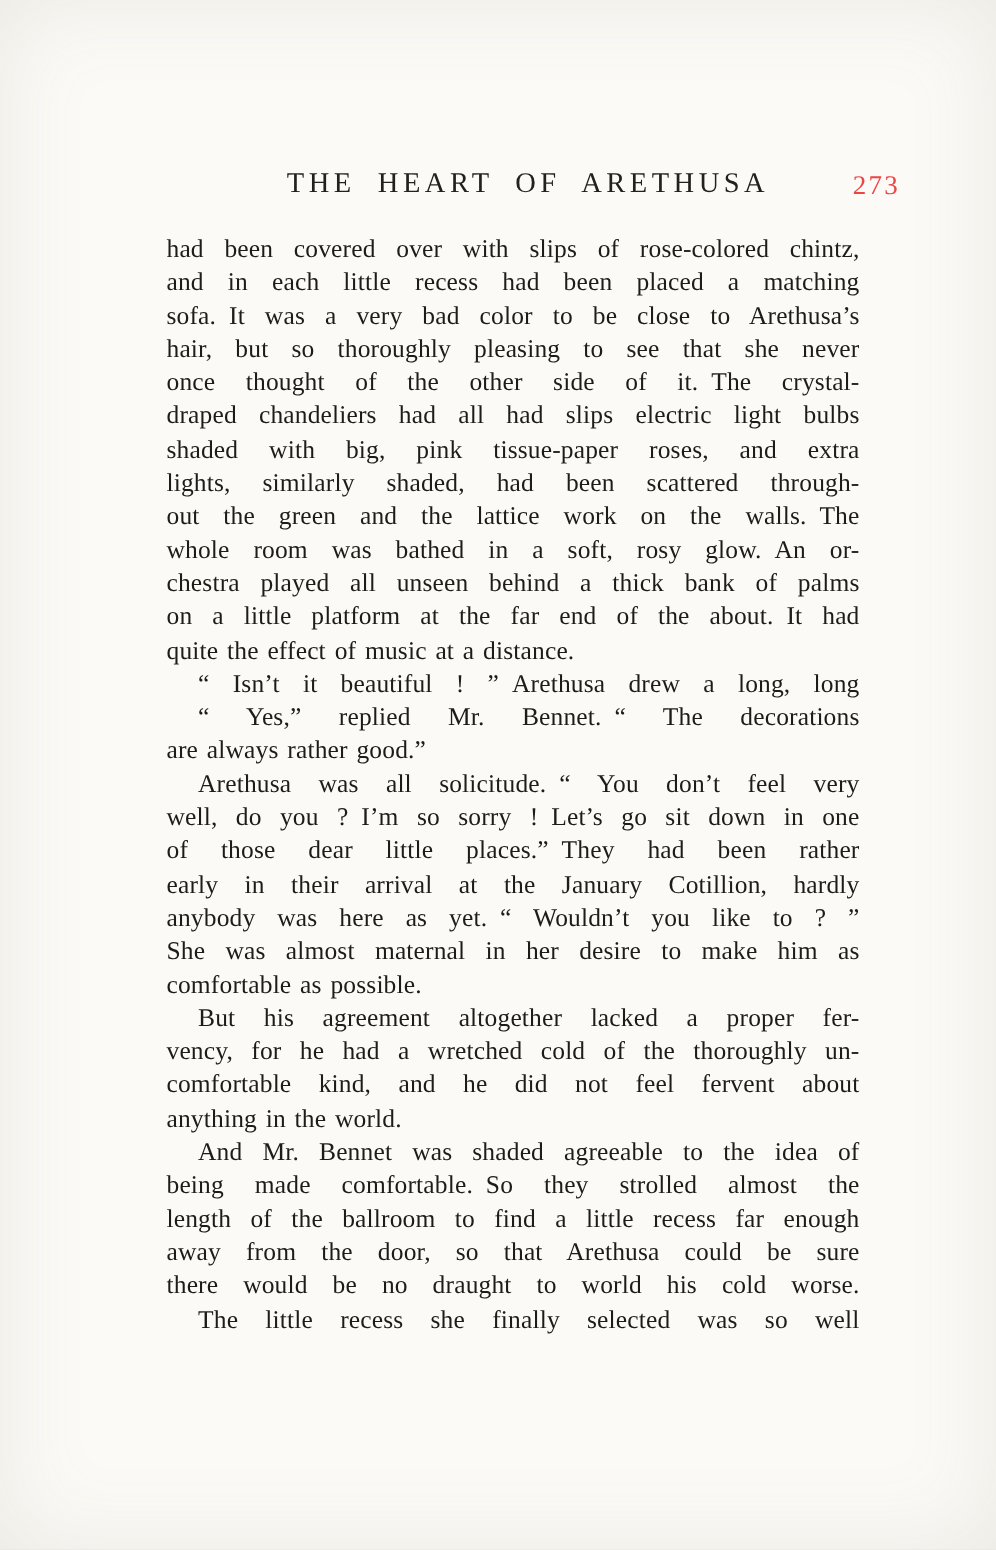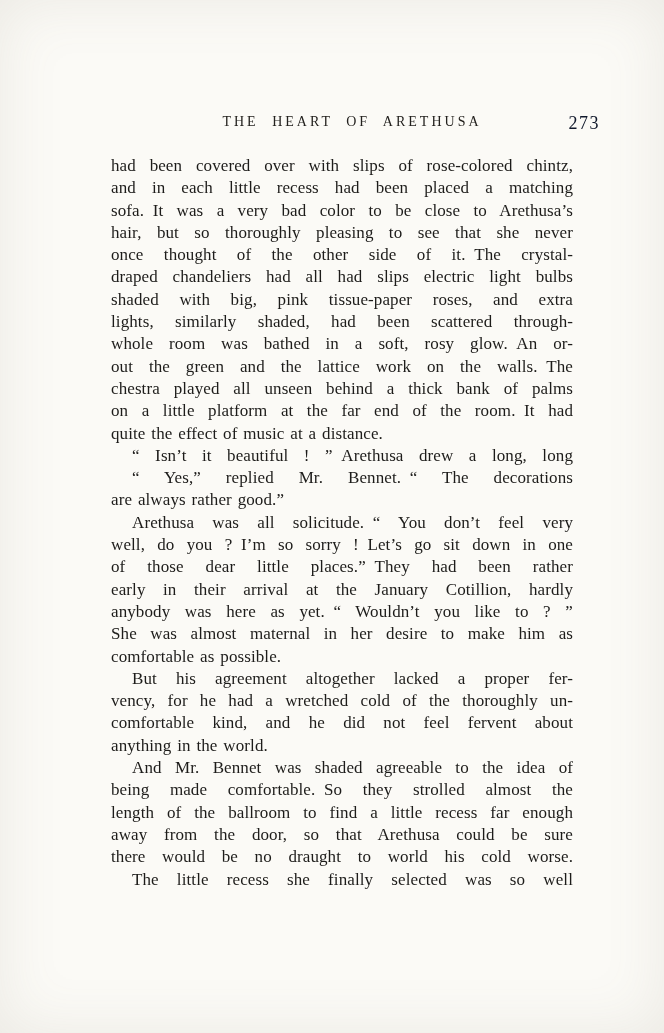--- a/index.html
+++ b/index.html
@@ -26,32 +26,32 @@
   }
   .header {
     position: relative;
     text-align: center;
     padding-left: 36px;
     margin-bottom: 17px;
     white-space: nowrap;
     height: 26px;
   }
   .header .title {
-    font-size: 14px;
+    font-size: 19px;
     letter-spacing: 3px;
     word-spacing: 7px;
     color: #23211e;
   }
   .header .pagenum {
     position: absolute;
     right: -27px;
     top: 1px;
     font-size: 18px;
     letter-spacing: 1.5px;
-    color: #0f172a;
+    color: #ef4444;
     text-align: center;
   }
   .body {
     font-size: 17px;
     line-height: 22.3px;
     word-spacing: 1.5px;
     letter-spacing: 0.1px;
     margin-left: 16px;
   }
   .line {
@@ -77,24 +77,24 @@
     <div class="body" id="body-text">
         <div class="para">
           <div class="line">had been covered over with slips of rose-colored chintz,</div>
           <div class="line">and in each little recess had been placed a matching</div>
           <div class="line">sofa. It was a very bad color to be close to Arethusa’s</div>
           <div class="line">hair, but so thoroughly pleasing to see that she never</div>
           <div class="line">once thought of the other side of it. The crystal-</div>
           <div class="line">draped chandeliers had all had slips electric light bulbs</div>
           <div class="line">shaded with big, pink tissue-paper roses, and extra</div>
           <div class="line">lights, similarly shaded, had been scattered through-</div>
+          <div class="line">out the green and the lattice work on the walls. The</div>
           <div class="line">whole room was bathed in a soft, rosy glow. An or-</div>
-          <div class="line">out the green and the lattice work on the walls. The</div>
           <div class="line">chestra played all unseen behind a thick bank of palms</div>
-          <div class="line">on a little platform at the far end of the room. It had</div>
+          <div class="line">on a little platform at the far end of the about. It had</div>
           <div class="line last">quite the effect of music at a distance.</div>
         </div>
         <div class="para indent">
           <div class="line">“ Isn’t it beautiful ! ” Arethusa drew a long, long</div>
         </div>
         <div class="para indent">
           <div class="line">“ Yes,” replied Mr. Bennet. “ The decorations</div>
           <div class="line last">are always rather good.”</div>
         </div>
         <div class="para indent">

